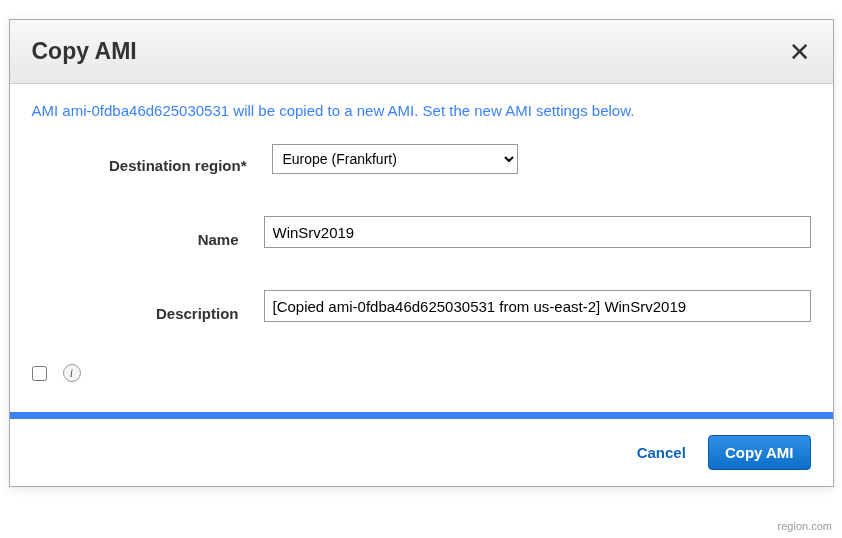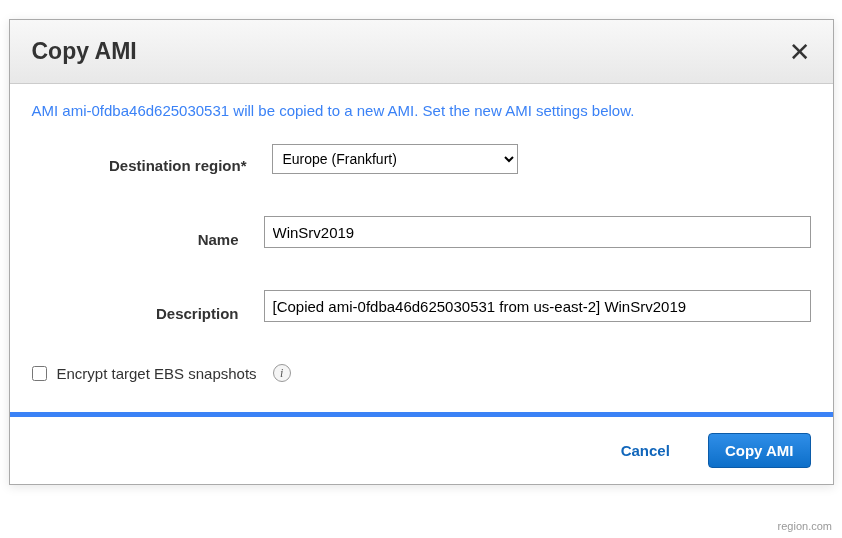--- a/index.html
+++ b/index.html
@@ -106,26 +106,26 @@
       border: 1px solid #999;
       border-radius: 50%;
       font-style: italic;
       font-family: Georgia, serif;
       font-size: 12px;
       color: #555;
       background: #f5f5f5;
       margin-left: 6px;
     }
     .dialog-footer {
-      border-top: 5px solid #3b82f6;
+      border-top: 7px solid #3b82f6;
       padding: 16px 22px;
       display: flex;
       justify-content: flex-end;
       align-items: center;
-      gap: 38px;
+      gap: 22px;
     }
     .cancel-link {
       color: #1166bb;
       font-weight: bold;
       font-size: 15px;
       cursor: pointer;
       text-decoration: none;
     }
     .primary-btn {
       background: linear-gradient(to bottom, #2f8ee8, #0d6fc9);
@@ -177,21 +177,20 @@
       <div class="label-col">Description</div>
       <div class="input-col">
         <input type="text" class="field" value="[Copied ami-0fdba46d625030531 from us-east-2] WinSrv2019" style="">
       </div>
     </div>
 
     <div class="form-row" style="margin-bottom:20px">
       <div class="input-col">
         <div class="chk-wrap">
           <input type="checkbox" style="">
-          <span class="chk-label">Encrypt target EBS snapshots</span>
           <span class="info-icon">i</span>
         </div>
       </div>
     </div>
   </div>
 
   <div class="dialog-footer">
     <a class="cancel-link">Cancel</a>
     <button class="primary-btn">Copy AMI</button>
   </div>

